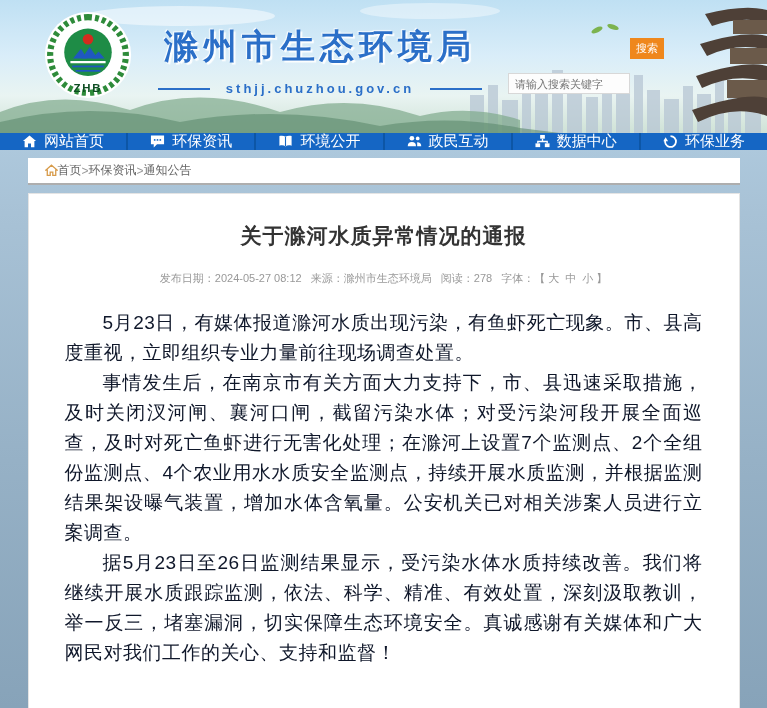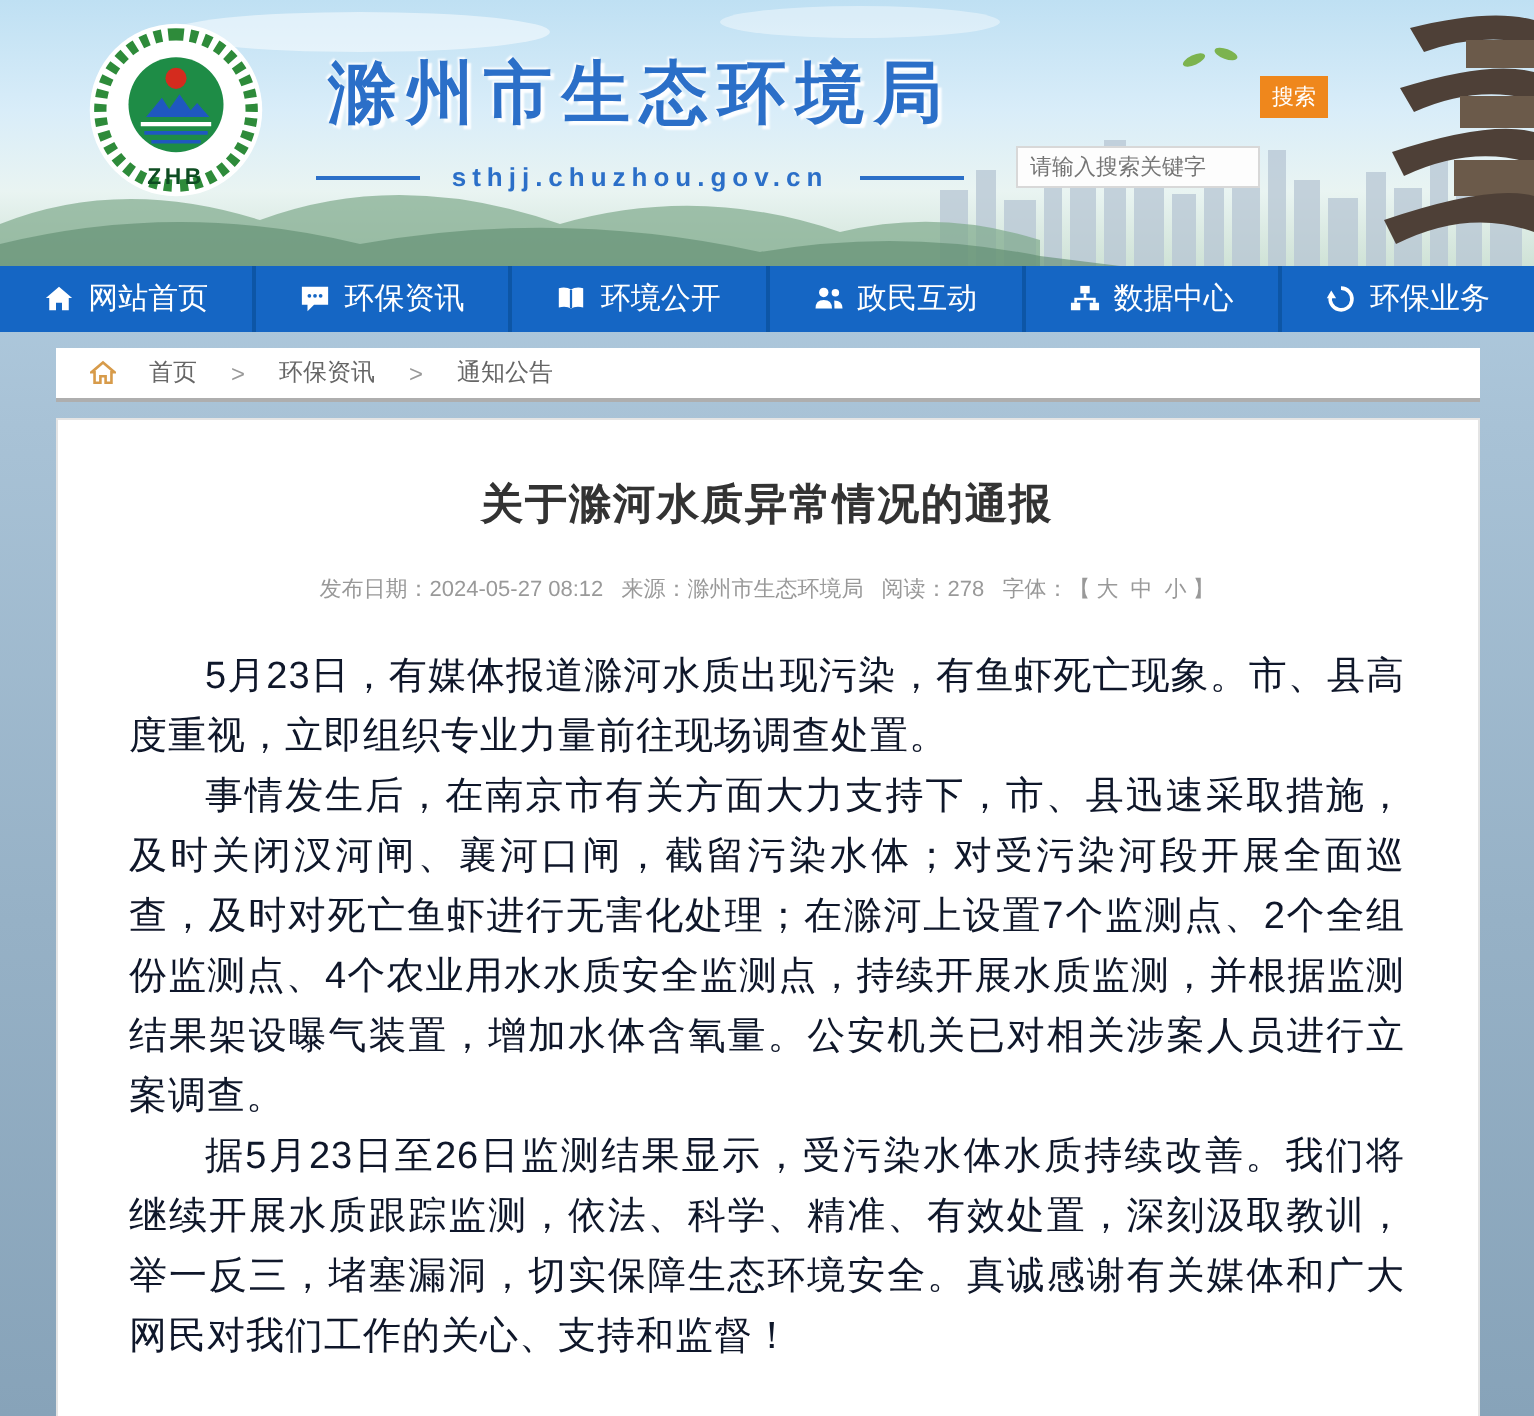--- a/index.html
+++ b/index.html
@@ -20,29 +20,29 @@
   .site-url { margin-top: 11px; display: flex; align-items: center; justify-content: center; gap: 16px;
     color: #2b6fc8; font-size: 13px; font-weight: bold; letter-spacing: 3px; }
   .site-url .line { width: 52px; height: 2px; background: #2b6fc8; }
   .search { position: absolute; left: 508px; top: 38px; display: flex; z-index: 3; }
   .search input { width: 122px; height: 21px; border: 1px solid #d8d8d8; background: #fdfdfd;
     font-size: 11px; color: #777; padding: 0 6px; outline: none; margin-top: 35px; }
   .search button { width: 34px; height: 21px; background: #ef871c; border: none; color: #fff;
     font-size: 11px; cursor: pointer; }
 
   
-  .nav { height: 33px; background: #1566c4; display: flex; }
+  .nav { height: 17px; background: #1566c4; display: flex; }
   .nav-item { flex: 1; display: flex; align-items: center; justify-content: center; gap: 7px;
     color: #fff; font-size: 15px; border-right: 2px solid #0d56a6; cursor: pointer; white-space: nowrap; }
   .nav-item:last-child { border-right: none; }
   .nav-item svg { width: 15px; height: 15px; color: #fff; flex: none; }
 
   
   .main { width: 712px; margin: 8px auto 0; }
-  .breadcrumb { background: #fff; height: 27px; display: flex; align-items: center; gap: 17px;
+  .breadcrumb { background: #fff; height: 27px; display: flex; align-items: center; gap: 0;
     padding: 0 17px; font-size: 12px; color: #666; border-bottom: 2px solid #aeaeae; }
   .breadcrumb .sep { color: #999; }
   .crumb { cursor: pointer; }
   .home-ico { width: 13px; height: 13px; }
 
   .article-box { background: #fff; border: 1px solid #e4e4e4; margin-top: 8px;
     padding: 28px 36px 40px; min-height: 560px; }
   .article-title { text-align: center; font-size: 21px; font-weight: bold; color: #333; letter-spacing: 1px; }
   .article-meta { text-align: center; font-size: 11px; color: #999; margin-top: 21px; white-space: nowrap; }
   .article-meta .mi { margin: 0 3px; }

